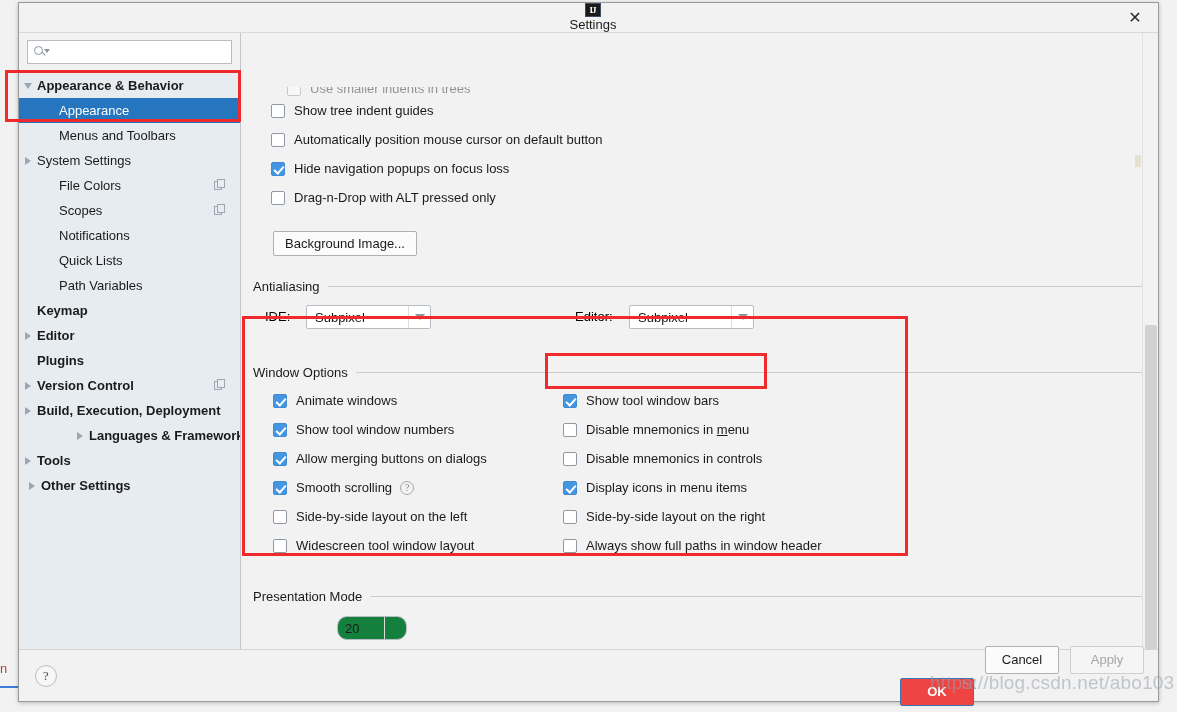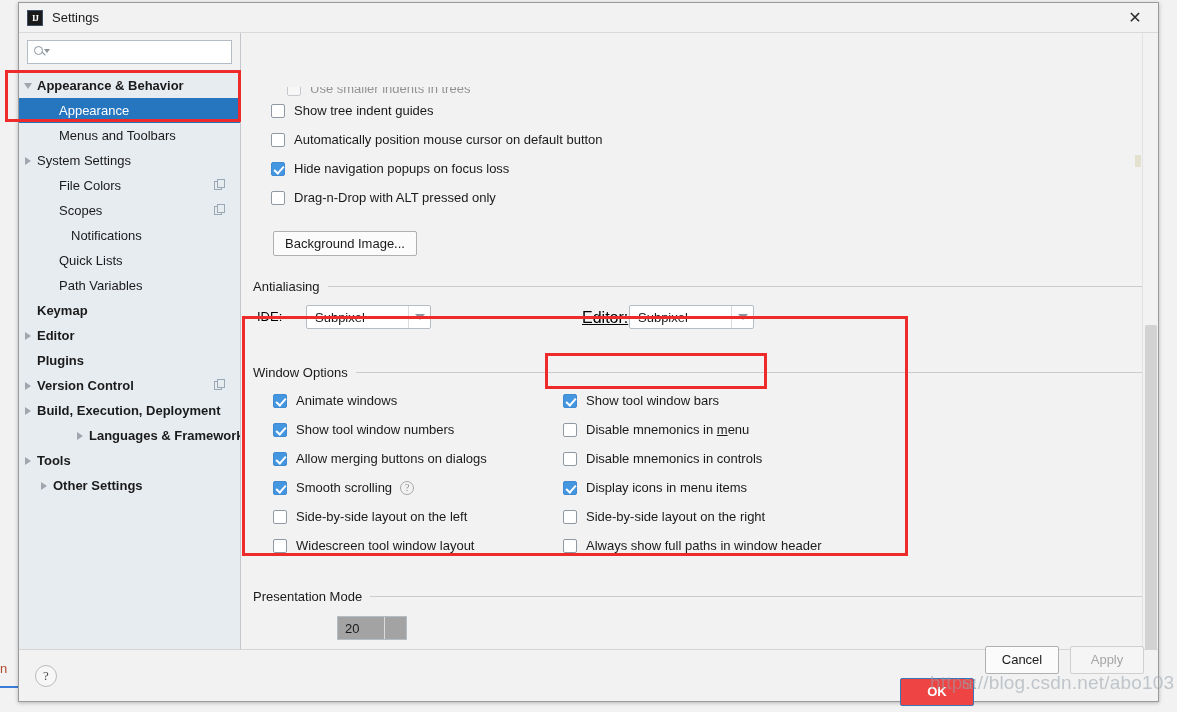--- a/index.html
+++ b/index.html
@@ -40,20 +40,21 @@
     display: flex; flex-direction: column;
   }
 
   
   .titlebar {
     position: relative;
     height: 30px; min-height: 30px;
     background: #f2f2f2;
     display: flex; align-items: center;
     border-bottom: 1px solid #d9d9d9;
+    flex-direction: column;
   }
   .ij-icon {
     margin-left: 8px;
     width: 16px; height: 16px;
     background: #1a1a1a;
     border: 1px solid #3c4e63;
     display: flex; align-items: center; justify-content: center;
     color: #fff; font-size: 9px; font-weight: bold;
     letter-spacing: -1px;
     font-family: "Liberation Serif", serif;
@@ -260,22 +261,22 @@
   }
   .combo .arrowbox::after {
     content: ""; width: 0; height: 0;
     border-left: 5px solid transparent;
     border-right: 5px solid transparent;
     border-top: 6px solid #8d969f;
   }
   .spin {
     display: inline-flex; align-items: center;
     height: 24px; width: 70px;
-    border: 1px solid #b5bcc4; background: #a3a3a3;
-    font-size: 13px; color: #1a1a1a; border-radius: 0;
+    border: 1px solid #b5bcc4; background: #15803d;
+    font-size: 13px; color: #1a1a1a; border-radius: 10px;
   }
   .spin .val { padding: 0 7px; }
 
   
   .footer {
     height: 52px; min-height: 52px;
     background: #f2f2f2;
     border-top: 1px solid #d5d5d5;
     display: flex; align-items: center;
     position: relative;
@@ -397,21 +398,21 @@
               </span>
             </div>
             <div class="tree-row" style="padding-left: 22px;">
               <span class="arrow"></span>
               <span class="tree-label">Scopes</span>
               <span class="copy-icon">
                 <span class="sq1"></span>
                 <span class="sq2"></span>
               </span>
             </div>
-            <div class="tree-row" style="padding-left: 34px;">
+            <div class="tree-row" style="padding-left: 22px;">
               <span class="arrow"></span>
               <span class="tree-label">Notifications</span>
             </div>
             <div class="tree-row" style="padding-left: 22px;">
               <span class="arrow"></span>
               <span class="tree-label">Quick Lists</span>
             </div>
             <div class="tree-row" style="padding-left: 22px;">
               <span class="arrow"></span>
               <span class="tree-label">Path Variables</span>
@@ -441,21 +442,21 @@
               <span class="tree-label">Build, Execution, Deployment</span>
             </div>
             <div class="tree-row bold" style="padding-left: 12px; margin-left: 40px;">
               <span class="arrow right"></span>
               <span class="tree-label">Languages &amp; Frameworks</span>
             </div>
             <div class="tree-row bold" style="padding-left: 0px;">
               <span class="arrow right"></span>
               <span class="tree-label">Tools</span>
             </div>
-            <div class="tree-row bold" style="padding-left: 16px;">
+            <div class="tree-row bold" style="padding-left: 4px;">
               <span class="arrow right"></span>
               <span class="tree-label">Other Settings</span>
             </div>
           </div>
       </div>
 
       <div class="content">
 
 
         <div class="scroll-area">
@@ -486,26 +487,26 @@
           <div style="position:absolute; left:0; top:138px;">
             <div class="bg-img-btn">Background Image...</div>
           </div>
 
           <div style="position:absolute; left:12px; top:192px; width:900px;">
             <div class="group">
               <span>Antialiasing</span>
               <span class="rule"></span>
             </div>
             <div style="position:relative; height:40px; margin-top:11px;">
-              <span style="position:absolute; left:4px; top:4px; font-size:13px;text-align:center;">IDE:</span>
+              <span style="position:absolute; left:12px; top:4px; font-size:13px;text-align:center;">IDE:</span>
               <div class="combo" style="position:absolute; left:53px; top:0; width:125px;">
                 <span class="val">Subpixel</span>
                 <span class="arrowbox"></span>
               </div>
-              <span style="position:absolute; left:329px; top:4px; font-size:16px;text-decoration:underline;">Editor:</span>
+              <span style="position:absolute; left:322px; top:4px; font-size:13px;">Editor:</span>
               <div class="combo" style="position:absolute; left:376px; top:0; width:125px;">
                 <span class="val">Subpixel</span>
                 <span class="arrowbox"></span>
               </div>
             </div>
           </div>
 
           <div style="position:absolute; left:12px; top:278px; width:900px;">
             <div class="group">
               <span>Window Options</span>

